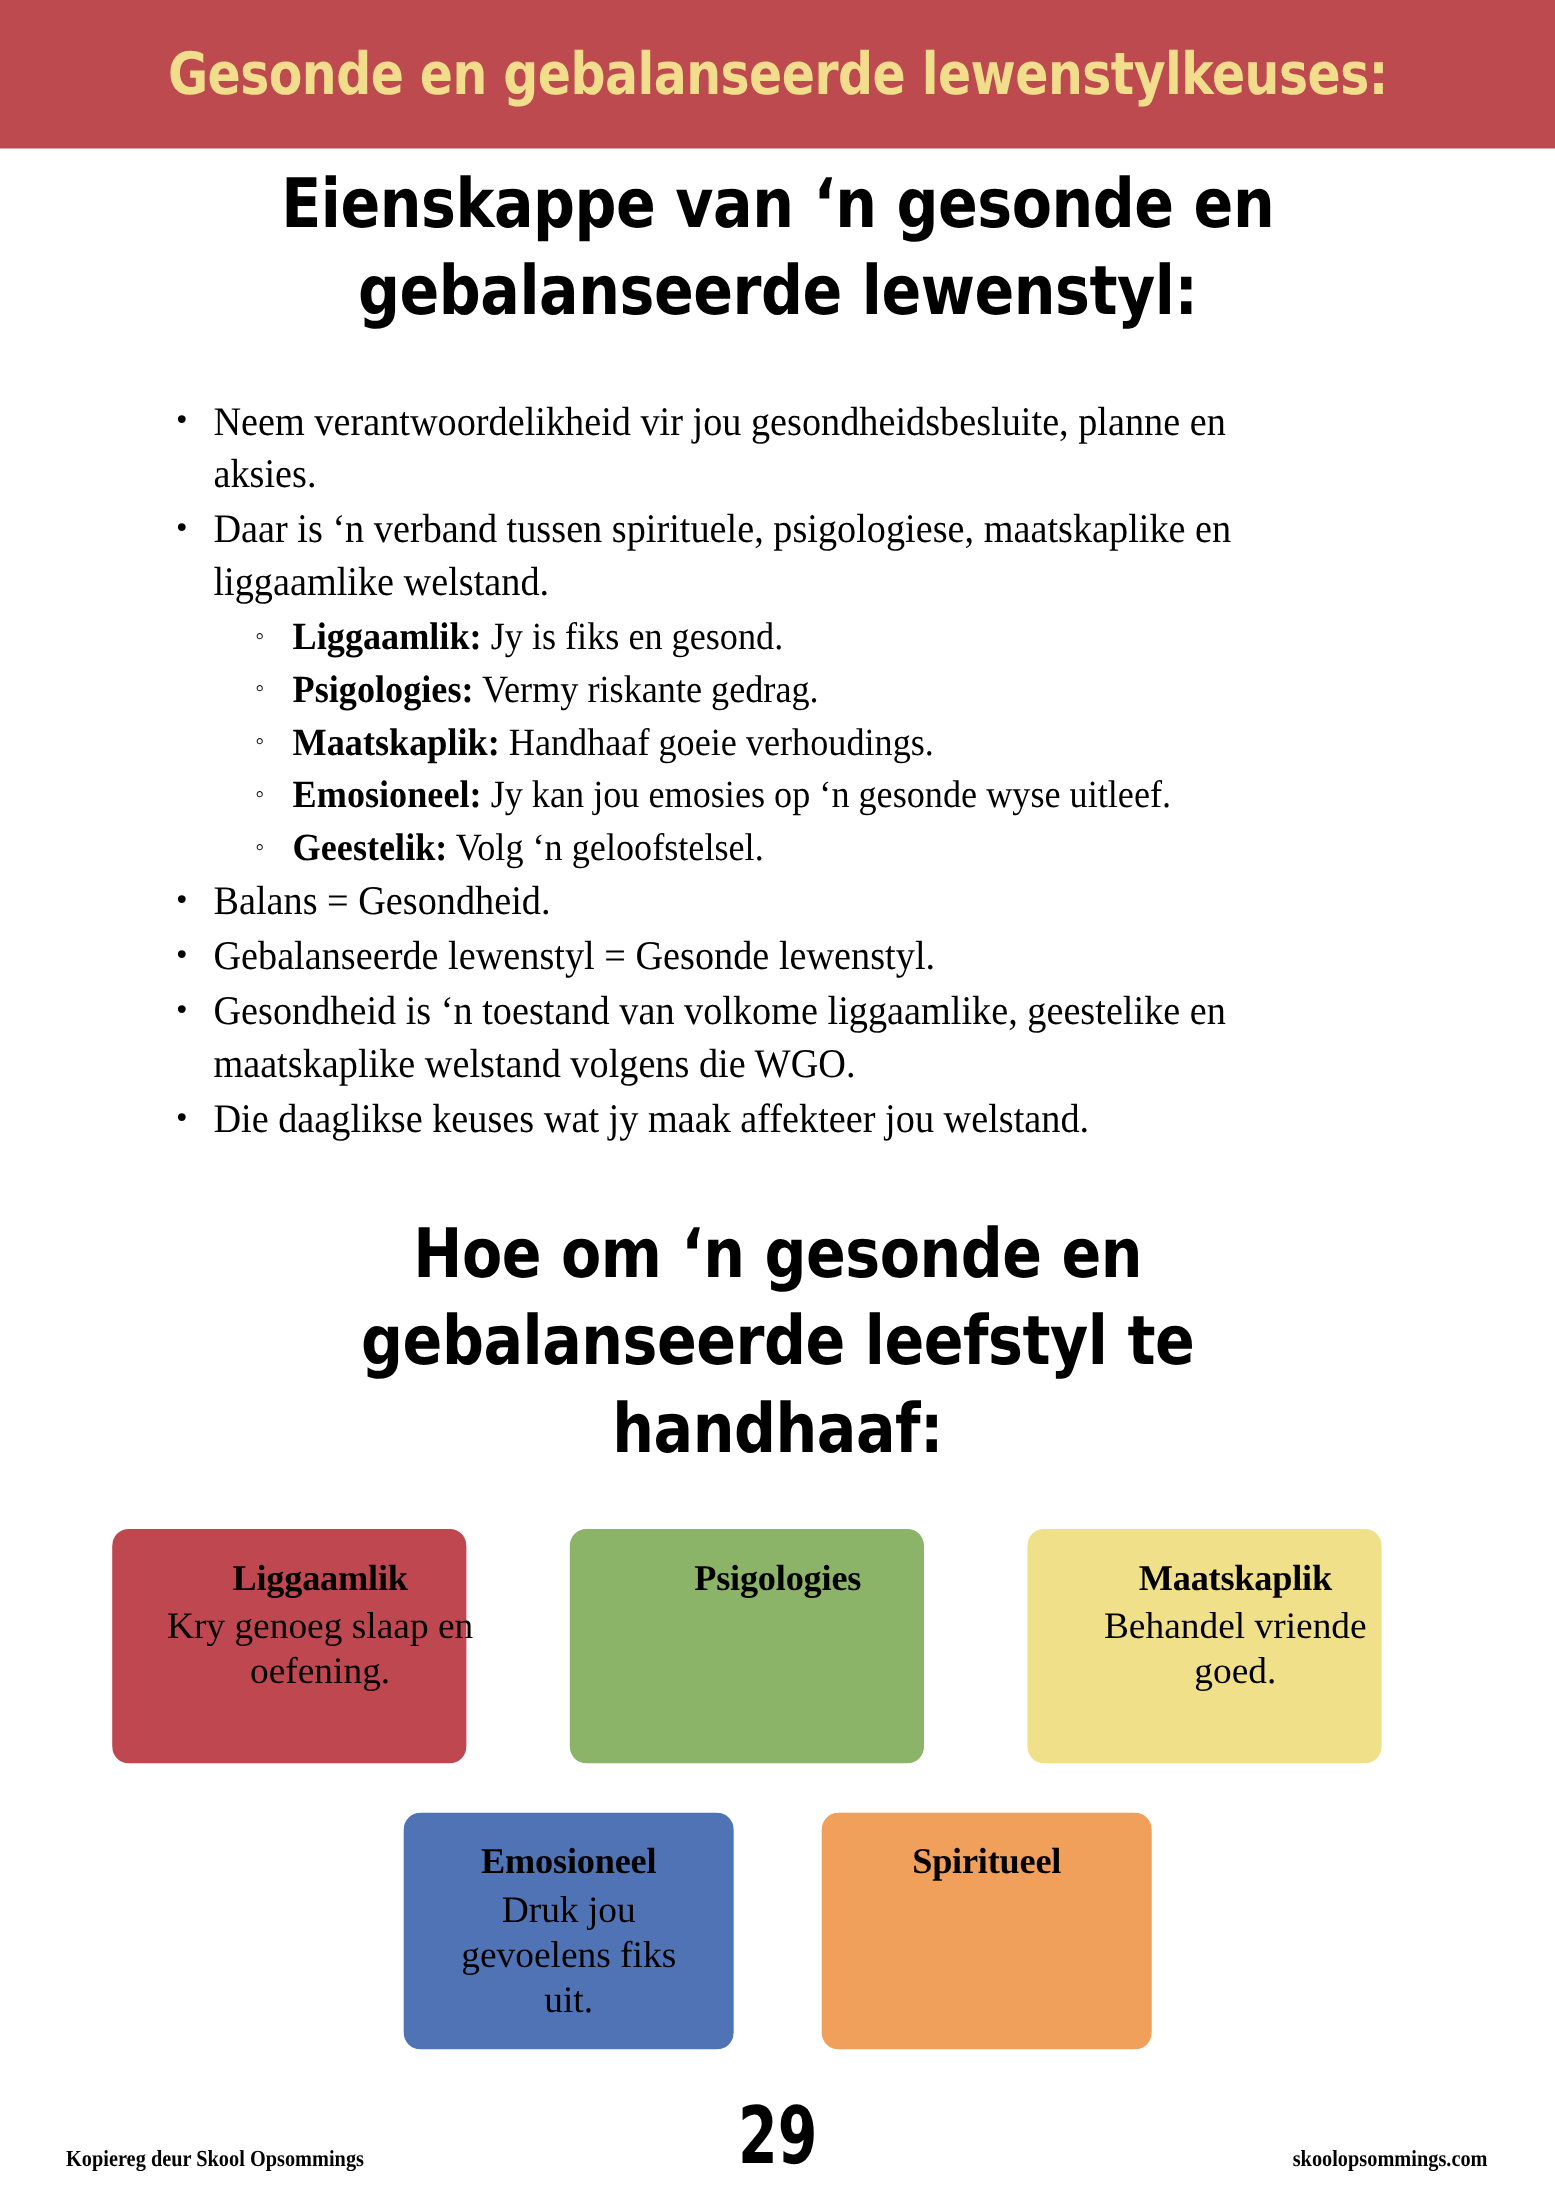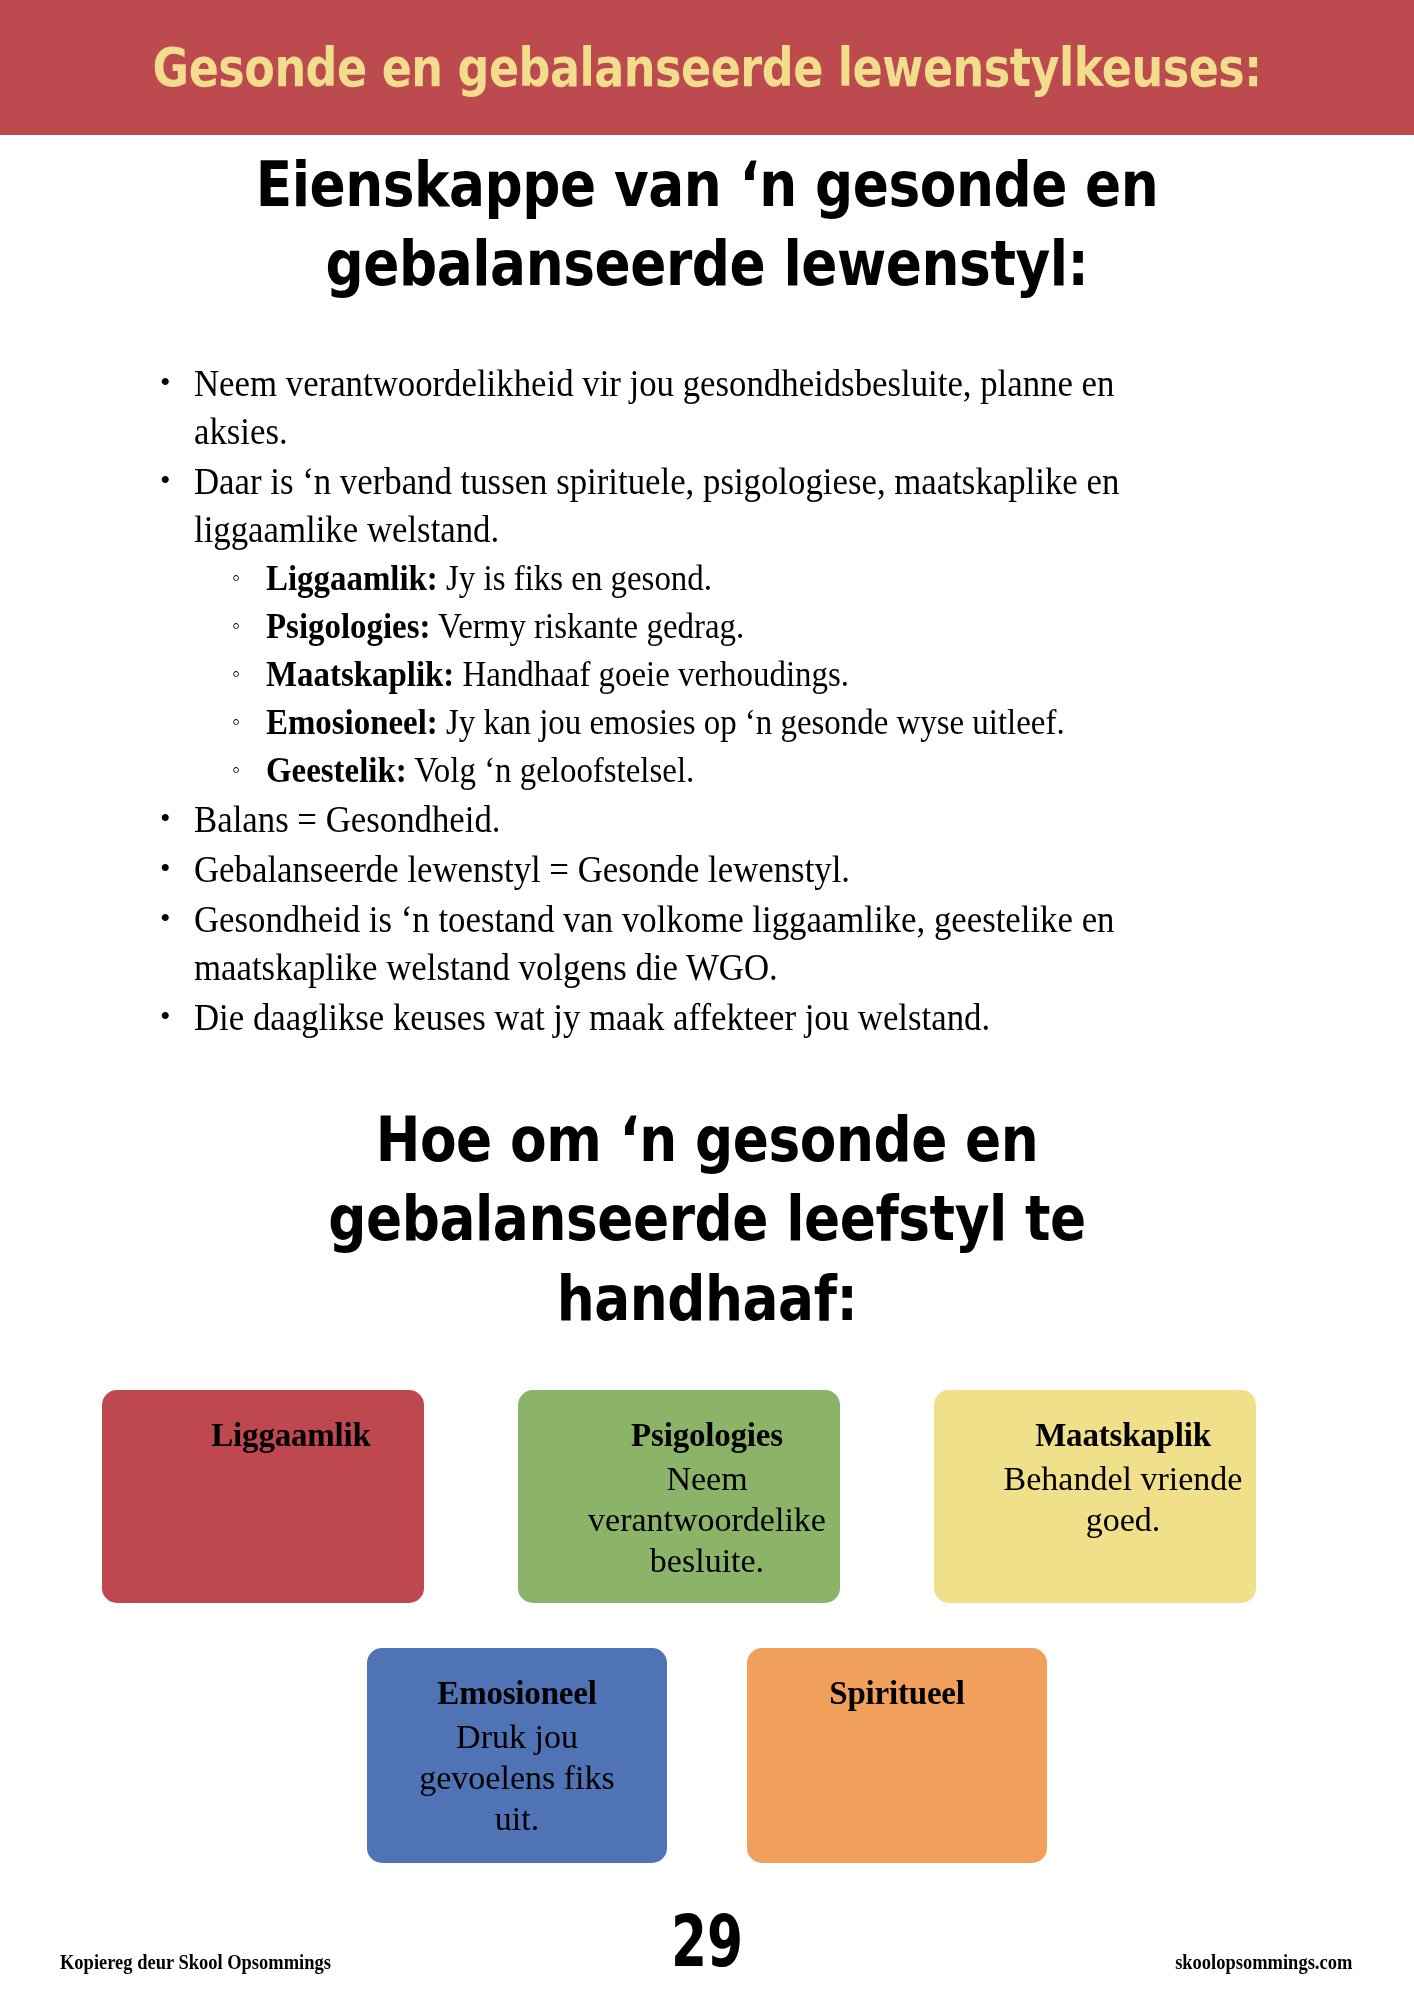--- a/index.html
+++ b/index.html
@@ -258,29 +258,29 @@
 
   <div class="heading" id="heading2">Hoe om ‘n gesonde en gebalanseerde leefstyl te handhaaf:</div>
 
   <div class="cards-row" id="row1">
     <div class="card" id="card-red">
       <svg class="scallop" viewBox="0 0 322 213" preserveAspectRatio="none" width="322" height="213">
           <path d="M 15 0 A 14.6 15 0 0 1 44.2 0 A 14.6 15 0 0 1 73.4 0 A 14.6 15 0 0 1 102.6 0 A 14.6 15 0 0 1 131.8 0 A 14.6 15 0 0 1 161 0 A 14.6 15 0 0 1 190.2 0 A 14.6 15 0 0 1 219.4 0 A 14.6 15 0 0 1 248.6 0 A 14.6 15 0 0 1 277.8 0 A 14.6 15 0 0 1 307 0 L 307 0 A 15 15 0 0 1 322 15 A 15 15.25 0 0 1 322 45.5 A 15 15.25 0 0 1 322 76 A 15 15.25 0 0 1 322 106.5 A 15 15.25 0 0 1 322 137 A 15 15.25 0 0 1 322 167.5 A 15 15.25 0 0 1 322 198 L 322 198 A 15 15 0 0 1 307 213 A 14.6 15 0 0 1 277.8 213 A 14.6 15 0 0 1 248.6 213 A 14.6 15 0 0 1 219.4 213 A 14.6 15 0 0 1 190.2 213 A 14.6 15 0 0 1 161 213 A 14.6 15 0 0 1 131.8 213 A 14.6 15 0 0 1 102.6 213 A 14.6 15 0 0 1 73.4 213 A 14.6 15 0 0 1 44.2 213 A 14.6 15 0 0 1 15 213 L 15 213 A 15 15 0 0 1 0 198 A 15 15.25 0 0 1 0 167.5 A 15 15.25 0 0 1 0 137 A 15 15.25 0 0 1 0 106.5 A 15 15.25 0 0 1 0 76 A 15 15.25 0 0 1 0 45.5 A 15 15.25 0 0 1 0 15 L 0 15 A 15 15 0 0 1 15 0 Z" fill="#bf4750"></path>
         </svg>
       <div class="inner">
         <div class="card-title">Liggaamlik</div>
+        <div class="card-body">Kry genoeg slaap en oefening.</div>
       </div>
     </div>
     <div class="card" id="card-green">
       <svg class="scallop" viewBox="0 0 322 213" preserveAspectRatio="none" width="322" height="213">
           <path d="M 15 0 A 14.6 15 0 0 1 44.2 0 A 14.6 15 0 0 1 73.4 0 A 14.6 15 0 0 1 102.6 0 A 14.6 15 0 0 1 131.8 0 A 14.6 15 0 0 1 161 0 A 14.6 15 0 0 1 190.2 0 A 14.6 15 0 0 1 219.4 0 A 14.6 15 0 0 1 248.6 0 A 14.6 15 0 0 1 277.8 0 A 14.6 15 0 0 1 307 0 L 307 0 A 15 15 0 0 1 322 15 A 15 15.25 0 0 1 322 45.5 A 15 15.25 0 0 1 322 76 A 15 15.25 0 0 1 322 106.5 A 15 15.25 0 0 1 322 137 A 15 15.25 0 0 1 322 167.5 A 15 15.25 0 0 1 322 198 L 322 198 A 15 15 0 0 1 307 213 A 14.6 15 0 0 1 277.8 213 A 14.6 15 0 0 1 248.6 213 A 14.6 15 0 0 1 219.4 213 A 14.6 15 0 0 1 190.2 213 A 14.6 15 0 0 1 161 213 A 14.6 15 0 0 1 131.8 213 A 14.6 15 0 0 1 102.6 213 A 14.6 15 0 0 1 73.4 213 A 14.6 15 0 0 1 44.2 213 A 14.6 15 0 0 1 15 213 L 15 213 A 15 15 0 0 1 0 198 A 15 15.25 0 0 1 0 167.5 A 15 15.25 0 0 1 0 137 A 15 15.25 0 0 1 0 106.5 A 15 15.25 0 0 1 0 76 A 15 15.25 0 0 1 0 45.5 A 15 15.25 0 0 1 0 15 L 0 15 A 15 15 0 0 1 15 0 Z" fill="#8cb468"></path>
         </svg>
       <div class="inner">
         <div class="card-title">Psigologies</div>
-        <div class="card-body">Neem verantwoordelike besluite.</div>
       </div>
     </div>
     <div class="card" id="card-yellow">
       <svg class="scallop" viewBox="0 0 322 213" preserveAspectRatio="none" width="322" height="213">
           <path d="M 15 0 A 14.6 15 0 0 1 44.2 0 A 14.6 15 0 0 1 73.4 0 A 14.6 15 0 0 1 102.6 0 A 14.6 15 0 0 1 131.8 0 A 14.6 15 0 0 1 161 0 A 14.6 15 0 0 1 190.2 0 A 14.6 15 0 0 1 219.4 0 A 14.6 15 0 0 1 248.6 0 A 14.6 15 0 0 1 277.8 0 A 14.6 15 0 0 1 307 0 L 307 0 A 15 15 0 0 1 322 15 A 15 15.25 0 0 1 322 45.5 A 15 15.25 0 0 1 322 76 A 15 15.25 0 0 1 322 106.5 A 15 15.25 0 0 1 322 137 A 15 15.25 0 0 1 322 167.5 A 15 15.25 0 0 1 322 198 L 322 198 A 15 15 0 0 1 307 213 A 14.6 15 0 0 1 277.8 213 A 14.6 15 0 0 1 248.6 213 A 14.6 15 0 0 1 219.4 213 A 14.6 15 0 0 1 190.2 213 A 14.6 15 0 0 1 161 213 A 14.6 15 0 0 1 131.8 213 A 14.6 15 0 0 1 102.6 213 A 14.6 15 0 0 1 73.4 213 A 14.6 15 0 0 1 44.2 213 A 14.6 15 0 0 1 15 213 L 15 213 A 15 15 0 0 1 0 198 A 15 15.25 0 0 1 0 167.5 A 15 15.25 0 0 1 0 137 A 15 15.25 0 0 1 0 106.5 A 15 15.25 0 0 1 0 76 A 15 15.25 0 0 1 0 45.5 A 15 15.25 0 0 1 0 15 L 0 15 A 15 15 0 0 1 15 0 Z" fill="#f0e08a"></path>
         </svg>
       <div class="inner">
         <div class="card-title">Maatskaplik</div>
         <div class="card-body">Behandel vriende goed.</div>
       </div>

